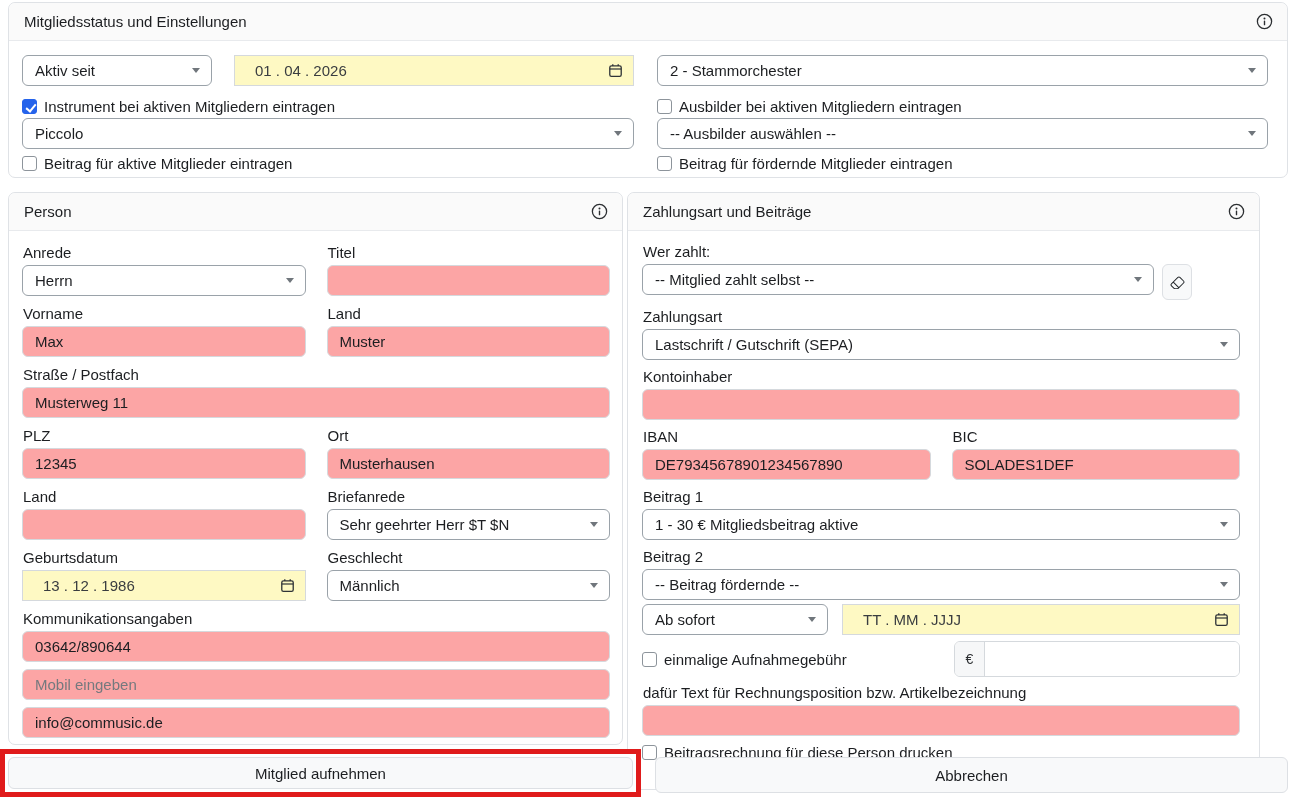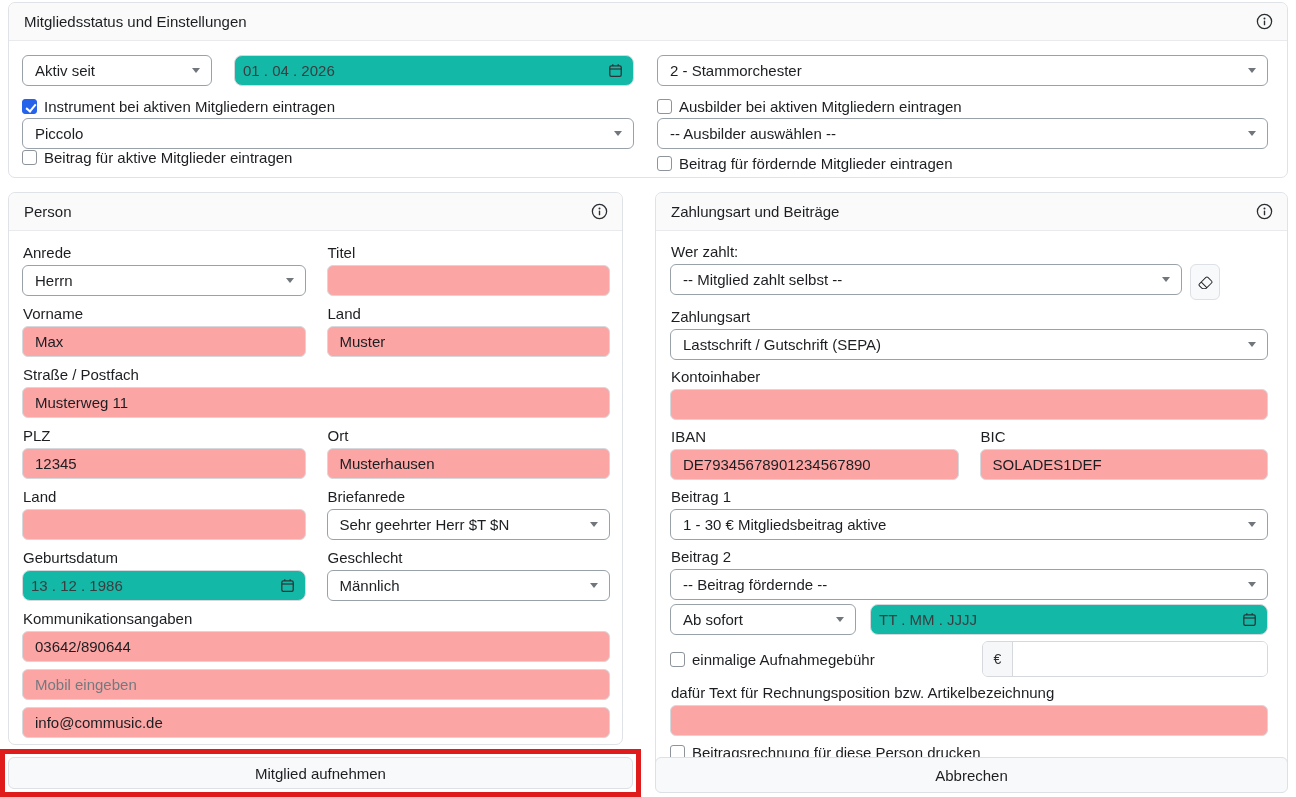--- a/index.html
+++ b/index.html
@@ -22,39 +22,39 @@
   }
   .panel{position:absolute;border:1px solid var(--border-card);border-radius:7px;background:#fff;}
   .panel-header{
     height:38px;display:flex;align-items:center;justify-content:space-between;
     padding:0 14px 0 15px;border-bottom:1px solid #e8eaed;background:var(--header-bg);
     border-radius:7px 7px 0 0;font-size:15px;
   }
   .info-icon{color:#2b2e31;display:flex;align-items:center;}
   .panel-status{left:8px;top:2px;width:1280px;height:176px;}
   .panel-person{left:8px;top:192px;width:615px;height:553px;}
-  .panel-payment{left:655px;top:192px;width:633px;height:598px;}
+  .panel-payment{left:627px;top:192px;width:633px;height:598px;}
 
   .status-body{padding:14px 19px 0 13px;display:grid;grid-template-columns:612px 1fr;column-gap:23px;}
 
   .select{
     height:31px;border:1px solid var(--border-select);border-radius:6px;
     display:flex;align-items:center;justify-content:space-between;
     padding:0 11px 0 12px;background:#fff;cursor:pointer;white-space:nowrap;overflow:hidden;gap:46px;
   }
   .caret{width:0;height:0;border-left:4.5px solid transparent;border-right:4.5px solid transparent;
     border-top:5.5px solid #70767c;flex:0 0 auto;margin-left:8px;}
   .input{
     height:31px;width:100%;border:1px solid var(--border-input);border-radius:6px;
     padding:0 12px;font:inherit;color:var(--text);background:#fca5a5;outline:none;
   }
   .input::placeholder{color:var(--muted);}
   .datebox{
-    height:31px;border:1px solid var(--border-input);border-radius:8px;background:#14b8a6;
-    display:flex;align-items:center;justify-content:space-between;padding:0 10px 0 8px;
+    height:31px;border:1px solid var(--border-input);border-radius:0;background:#fef9c3;
+    display:flex;align-items:center;justify-content:space-between;padding:0 10px 0 20px;
     white-space:nowrap;cursor:text;
   }
   .datebox .ph{color:#3a3d40;}
   .cal-icon{color:#2f3337;display:flex;align-items:center;}
 
   .cbrow{display:flex;align-items:center;}
   .checkbox{
     width:15px;height:15px;border:1px solid #8d949b;border-radius:3px;background:#fff;
     flex:0 0 auto;position:relative;cursor:pointer;
   }
@@ -124,21 +124,21 @@
         </div>
       </div>
       <div class="cbrow" style="margin-top:12px;">
         <span class="checkbox checked"></span>
         <label>Instrument bei aktiven Mitgliedern eintragen</label>
       </div>
       <div class="select" style="margin-top:3px;" role="combobox">
         <span>Piccolo</span>
         <span class="caret"></span>
       </div>
-      <div class="cbrow" style="">
+      <div class="cbrow" style="margin-top:6px;">
         <span class="checkbox"></span>
         <label>Beitrag für aktive Mitglieder eintragen</label>
       </div>
     </div>
     <div>
       <div class="select" role="combobox">
         <span>2 - Stammorchester</span>
         <span class="caret"></span>
       </div>
       <div class="cbrow" style="margin-top:12px;">

